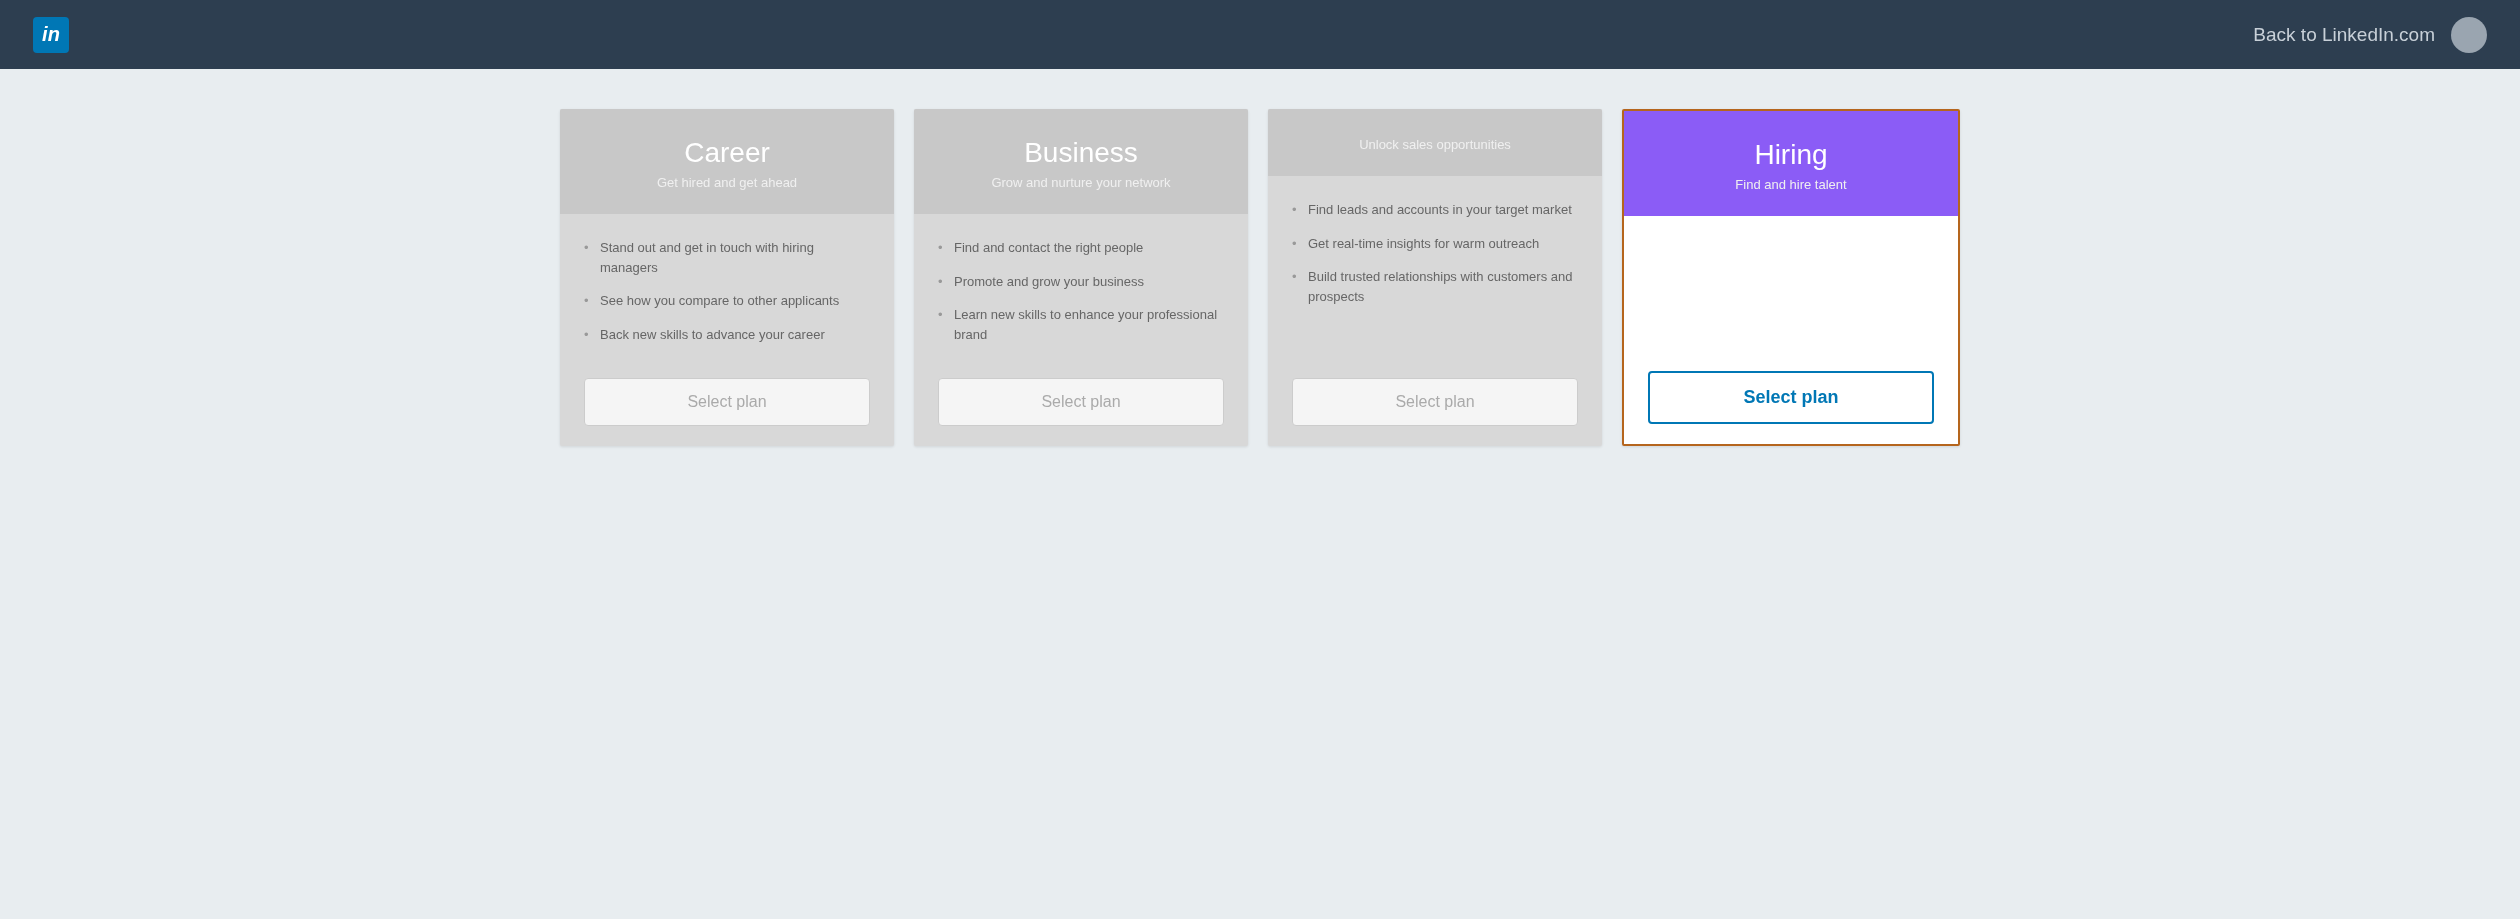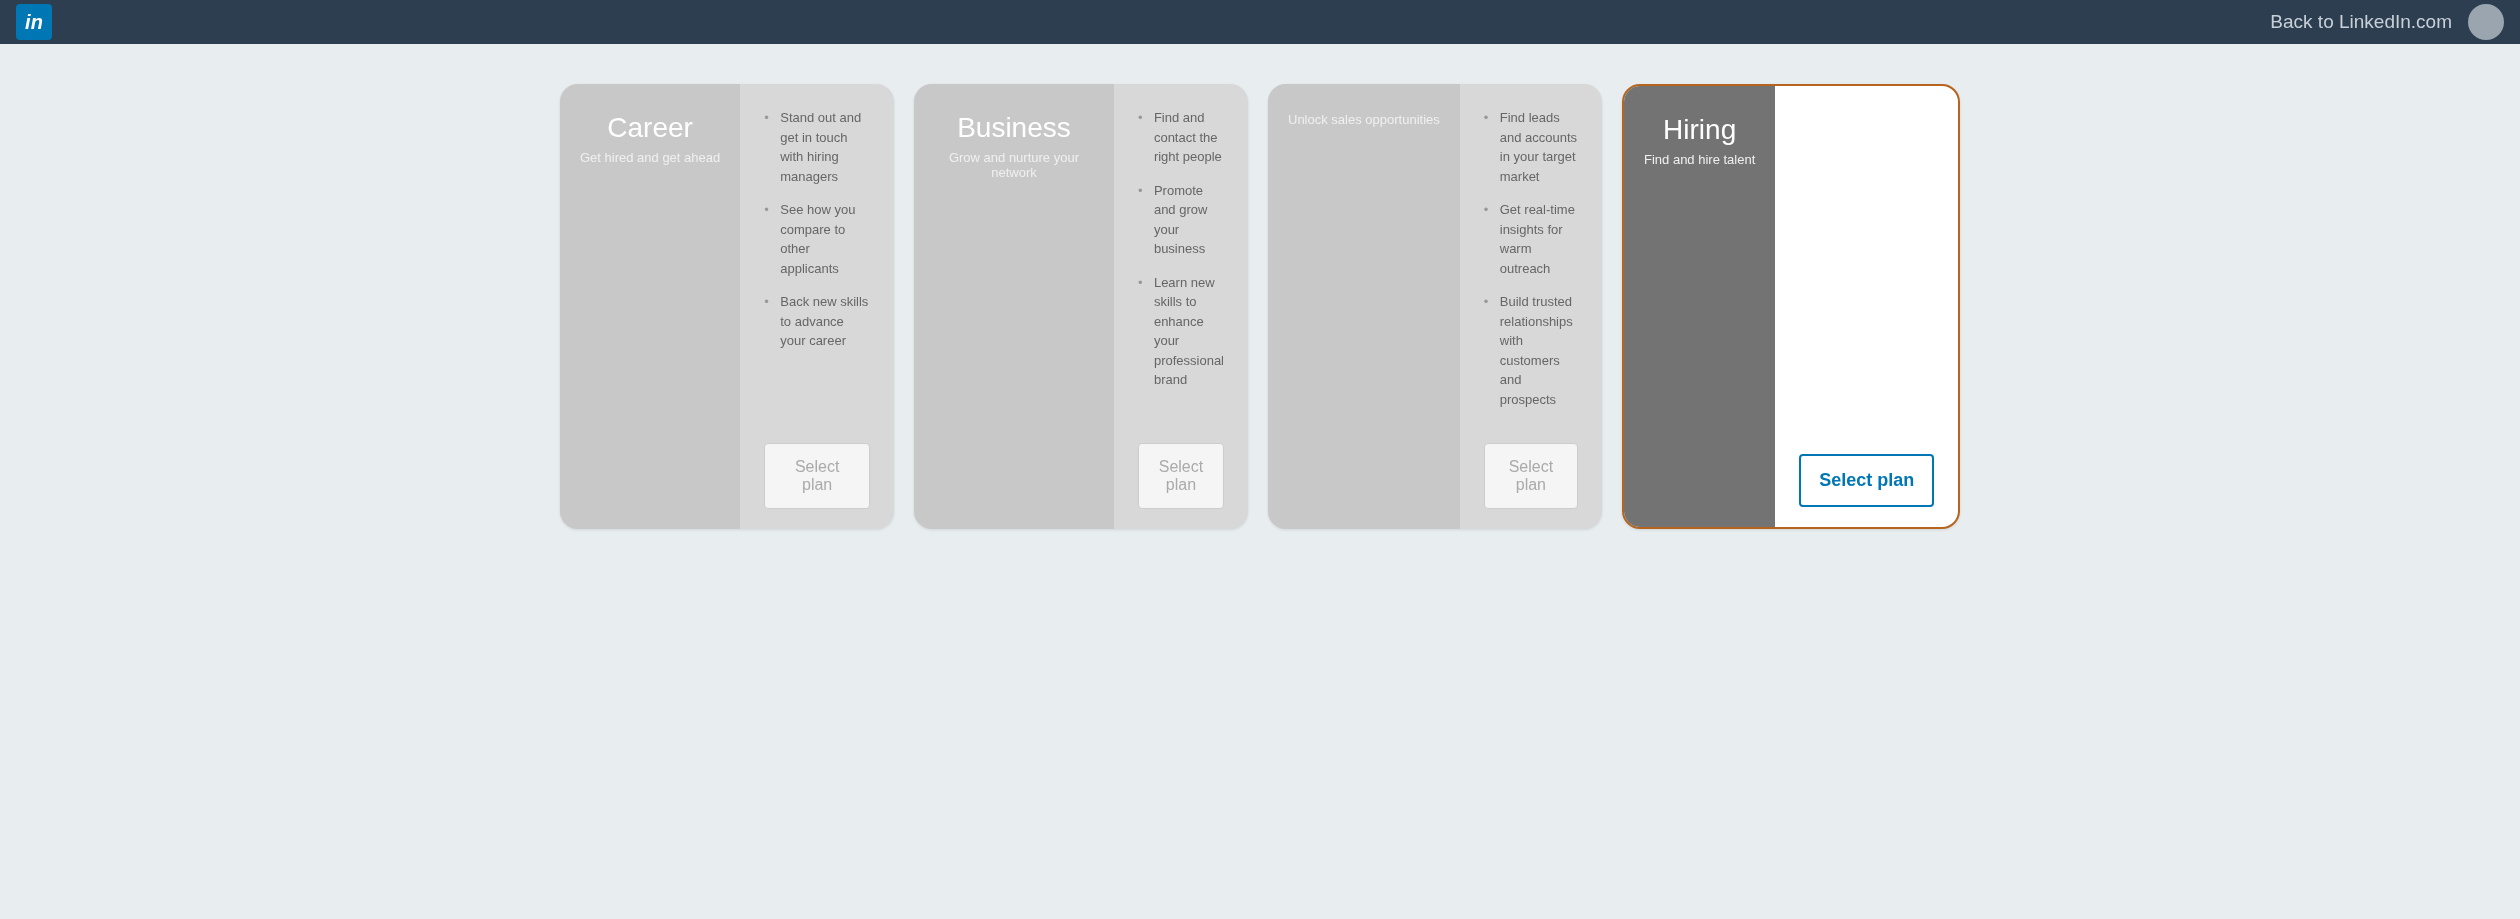--- a/index.html
+++ b/index.html
@@ -10,25 +10,25 @@
 
     body {
       font-family: -apple-system, BlinkMacSystemFont, 'Segoe UI', Arial, sans-serif;
       background-color: #e8edf0;
       min-height: 100vh;
     }
 
     
     .header {
       background-color: #2d3e50;
-      height: 44px;
+      height: 69px;
       display: flex;
       align-items: center;
       justify-content: space-between;
-      padding: 0 16px;
+      padding: 0 33px;
       gap: 16px;
     }
 
     .linkedin-logo {
       width: 36px;
       height: 36px;
       background-color: #0077b5;
       border-radius: 4px;
       display: flex;
       align-items: center;
@@ -68,26 +68,26 @@
       display: flex;
       gap: 20px;
       justify-content: center;
       max-width: 1400px;
       margin: 0 auto;
     }
 
     
     .plan-card {
       background-color: #ffffff;
-      border-radius: 18px;
+      border-radius: 2px;
       overflow: hidden;
       flex: 1;
       min-width: 0;
       display: flex;
-      flex-direction: row;
+      flex-direction: column;
       box-shadow: 0 1px 3px rgba(0,0,0,0.1);
     }
 
     .plan-card.inactive {
       background-color: #d8d8d8;
     }
 
     .plan-card.active {
       border: 2px solid #b5651d;
       background-color: #ffffff;
@@ -97,21 +97,21 @@
     .plan-header {
       padding: 28px 20px 24px;
       text-align: center;
     }
 
     .plan-card.inactive .plan-header {
       background-color: #c8c8c8;
     }
 
     .plan-card.active .plan-header {
-      background-color: #737373;
+      background-color: #8b5cf6;
     }
 
     .plan-title {
       font-size: 28px;
       font-weight: 300;
       color: #ffffff;
       margin-bottom: 6px;
     }
 
     .plan-subtitle {

